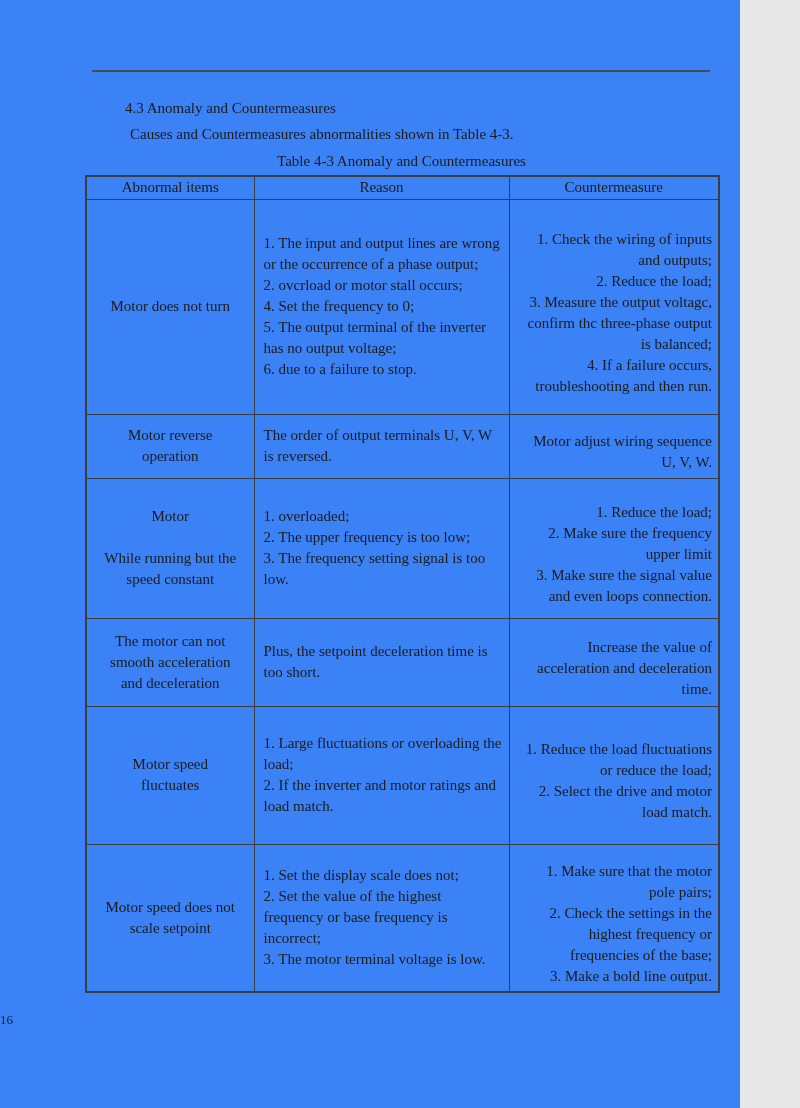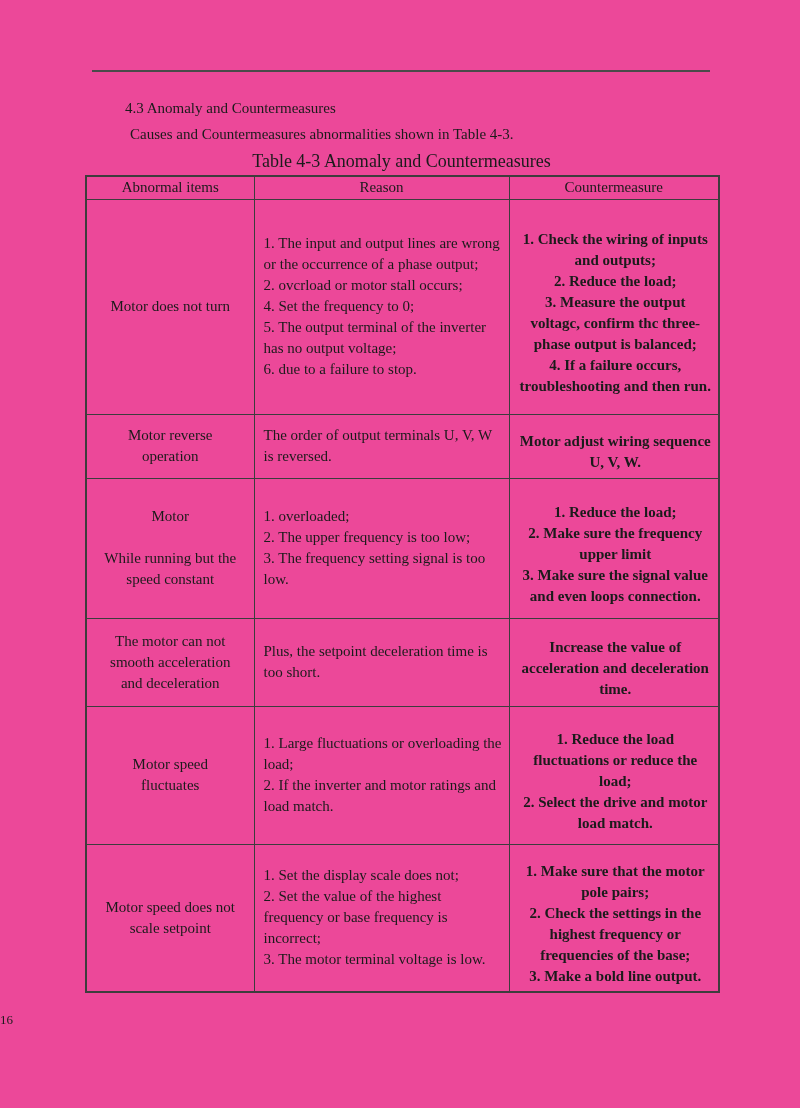--- a/index.html
+++ b/index.html
@@ -1,23 +1,23 @@
 <!DOCTYPE html>
 <html><head>
 <meta charset="utf-8">
 <style>
   * { margin: 0; padding: 0; box-sizing: border-box; }
   html, body { background: #e8e8e8; }
   body { font-family: "Liberation Serif", "DejaVu Serif", serif; }
 
   .page {
     position: relative;
-    width: 800px;
+    width: 740px;
     height: 1108px;
-    background: #ec4899;
+    background: #3b82f6;
     color: #1b1b1b;
     overflow: hidden;
     font-size: 15px;
   }
 
   .top-rule {
     position: absolute;
     left: 92px;
     top: 70px;
     width: 618px;
@@ -41,21 +41,21 @@
     line-height: 21px;
     white-space: nowrap;
   }
 
   .table-caption {
     position: absolute;
     left: 85px;
     top: 151px;
     width: 633px;
     text-align: center;
-    font-size: 18px;
+    font-size: 15px;
     line-height: 21px;
   }
 
   table.anomaly-table {
     position: absolute;
     left: 85px;
     top: 175px;
     width: 633px;
     border-collapse: collapse;
     table-layout: fixed;
@@ -84,23 +84,22 @@
     text-align: center;
     padding: 4px 16px;
   }
 
   td.col-reason {
     text-align: left;
     padding: 4px 6px 4px 9px;
   }
 
   td.col-counter {
-    text-align: center;
+    text-align: right;
     padding: 16px 6px 4px 9px;
-    font-weight: bold;
   }
 
   .page-number {
     position: absolute;
     left: 0;
     top: 1012px;
     width: 800px;
     text-align: left;
     font-size: 13px;
   }

